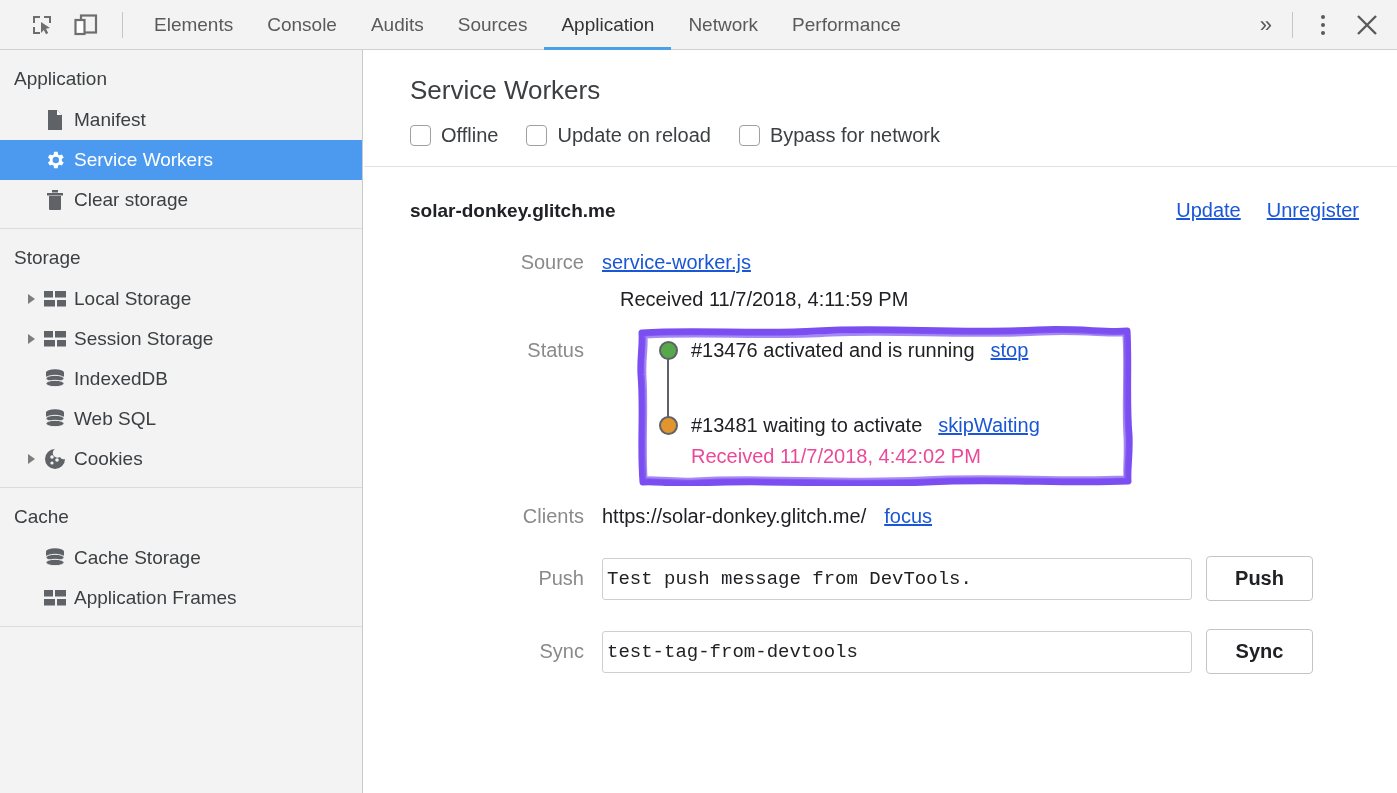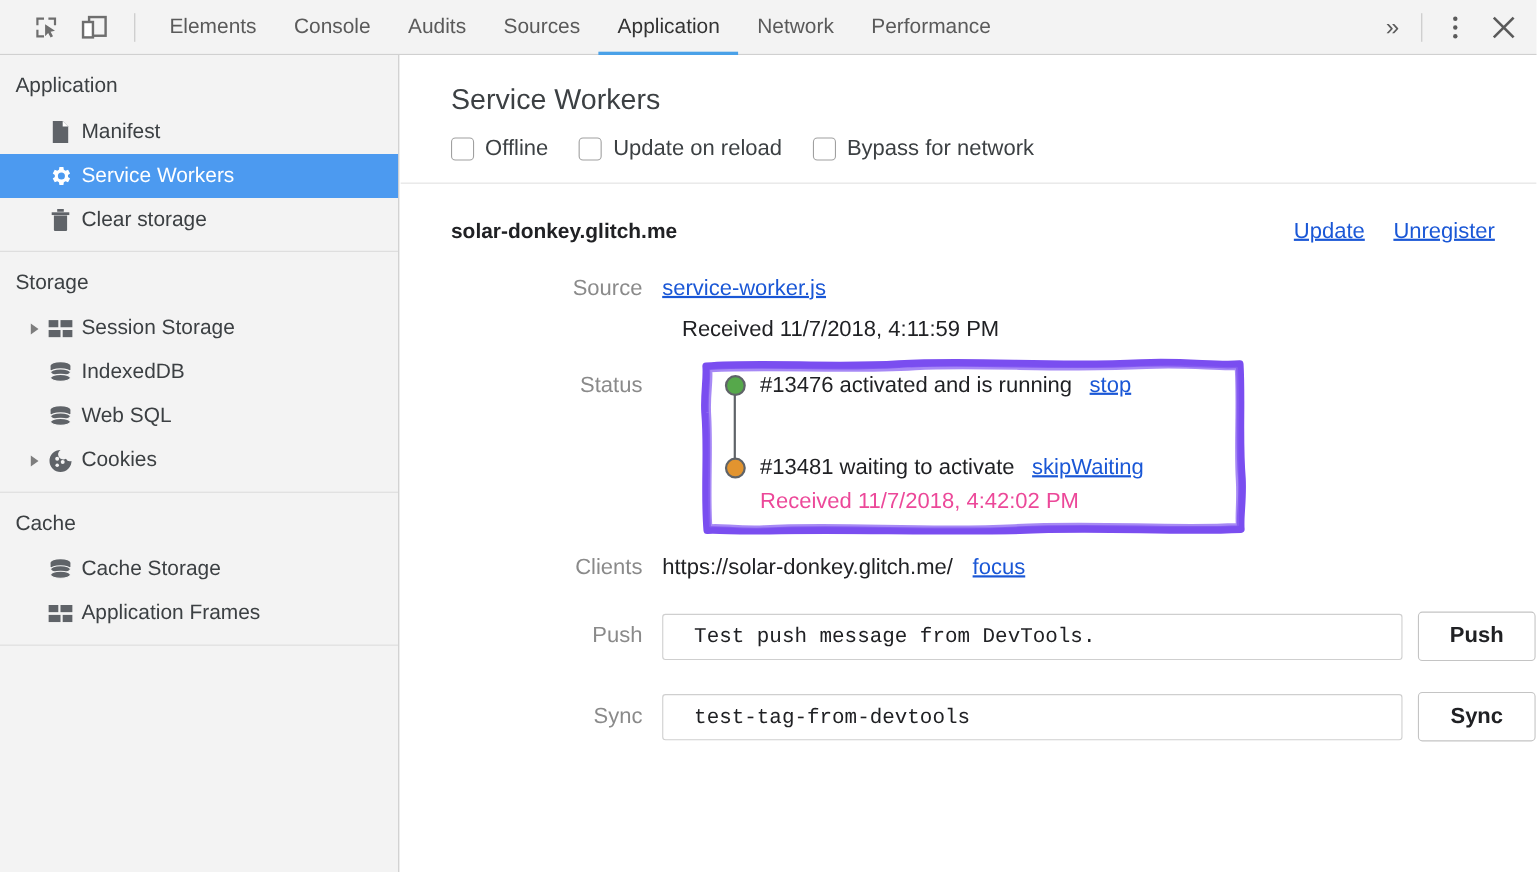--- a/index.html
+++ b/index.html
@@ -159,23 +159,23 @@
     font-size: 20px; color: #ec4899; margin-left: 32px; margin-top: 8px;
   }
   .clients-url { font-size: 20px; color: #202124; }
 
   .io-row { display: flex; align-items: center; margin-top: 0; }
   .io-label {
     width: 238px; flex: 0 0 238px; text-align: right;
     font-size: 20px; color: #8a8a8a; padding-right: 18px;
   }
   .io-input {
-    width: 673px; height: 42px;
+    width: 590px; height: 42px;
     border: 1px solid #cfcfcf; border-radius: 3px;
-    background: #fff; padding: 0 28px;
+    background: #fff; padding: 0 4px;
     font-family: "Liberation Mono", monospace;
     font-size: 19px; color: #202124;
     outline: none;
   }
   .io-btn {
     margin-left: 14px; width: 107px; height: 45px;
     border: 1px solid #c4c4c4; border-radius: 4px;
     background: #fff; font-family: "Liberation Sans", sans-serif;
     font-size: 20px; font-weight: bold; color: #202124; cursor: pointer;
   }
@@ -277,20 +277,34 @@
           </svg>
         </span>
         <span class="sb-label">Clear storage</span>
       </div>
       <div class="sb-divider"></div>
     </div>
 
     <div class="sb-section">
       <div class="sb-title">Storage</div>
 
+      <div class="sb-item">
+        <span class="sb-arrow">
+            <i class="sb-arrow-g"></i>
+          </span>
+        <span class="sb-ico">
+          <svg width="22" height="18" viewBox="0 0 22 18">
+            <rect x="0" y="1" width="9" height="6.5" fill="#5f6368"></rect>
+            <rect x="11" y="1" width="11" height="6.5" fill="#5f6368"></rect>
+            <rect x="0" y="10" width="11" height="6.5" fill="#5f6368"></rect>
+            <rect x="13" y="10" width="9" height="6.5" fill="#5f6368"></rect>
+          </svg>
+        </span>
+        <span class="sb-label">Local Storage</span>
+      </div>
 
       <div class="sb-item">
         <span class="sb-arrow">
             <i class="sb-arrow-g"></i>
           </span>
         <span class="sb-ico">
           <svg width="22" height="18" viewBox="0 0 22 18">
             <rect x="0" y="1" width="9" height="6.5" fill="#5f6368"></rect>
             <rect x="11" y="1" width="11" height="6.5" fill="#5f6368"></rect>
             <rect x="0" y="10" width="11" height="6.5" fill="#5f6368"></rect>

